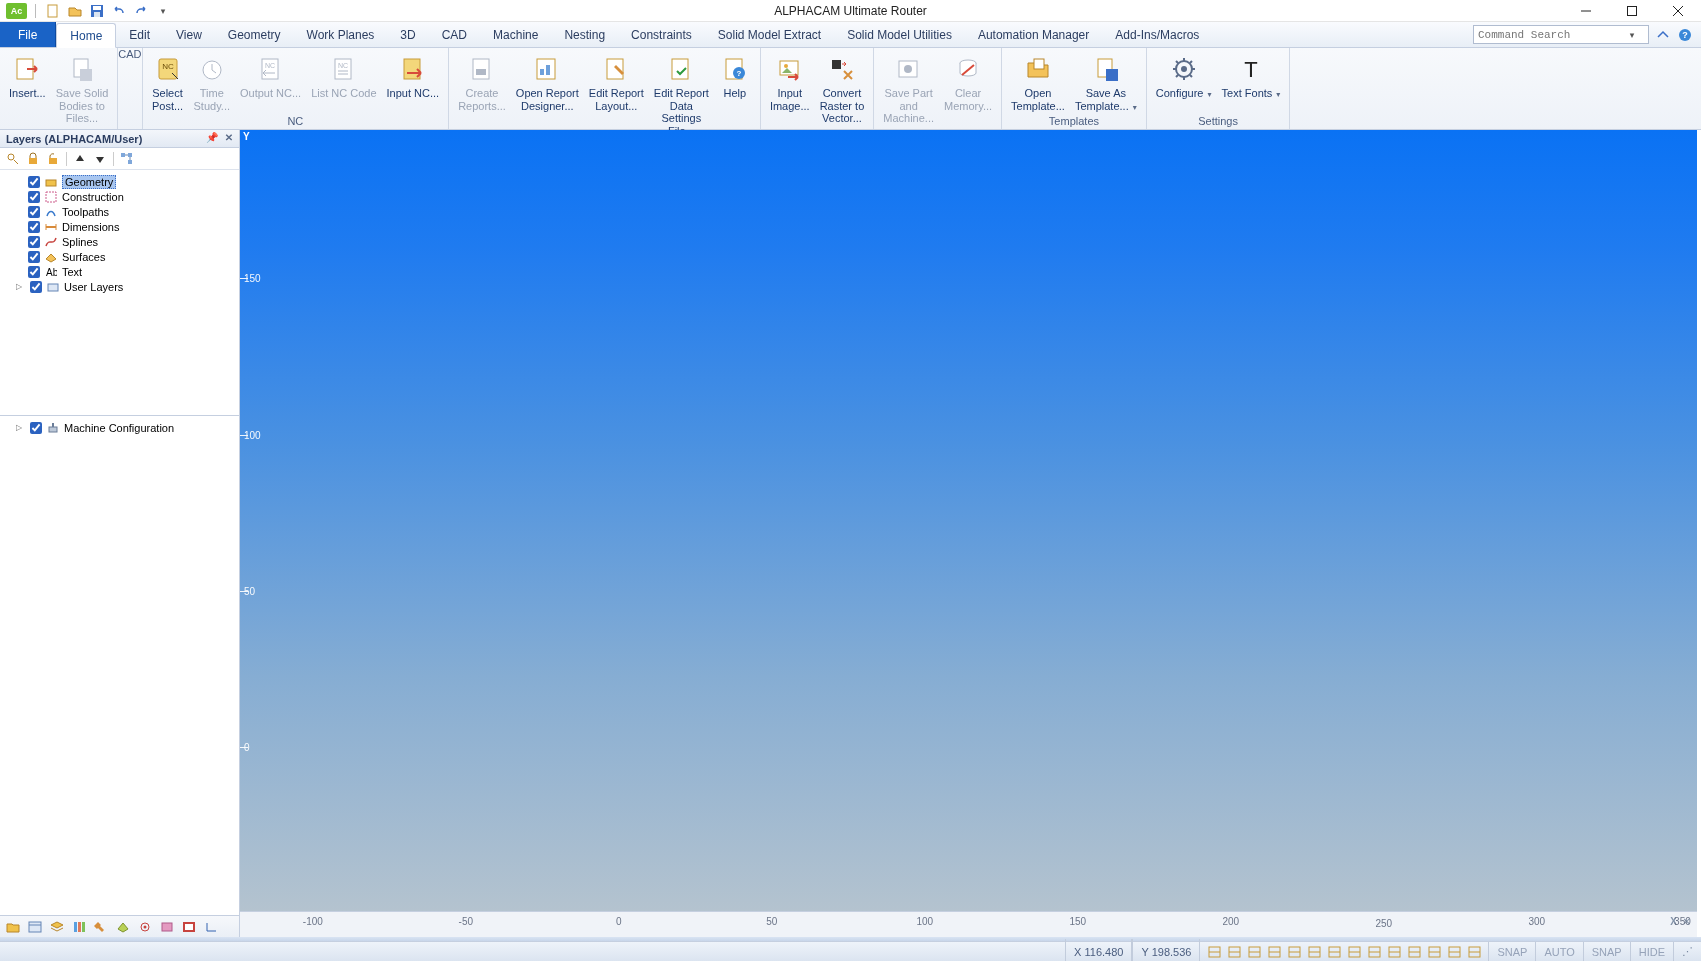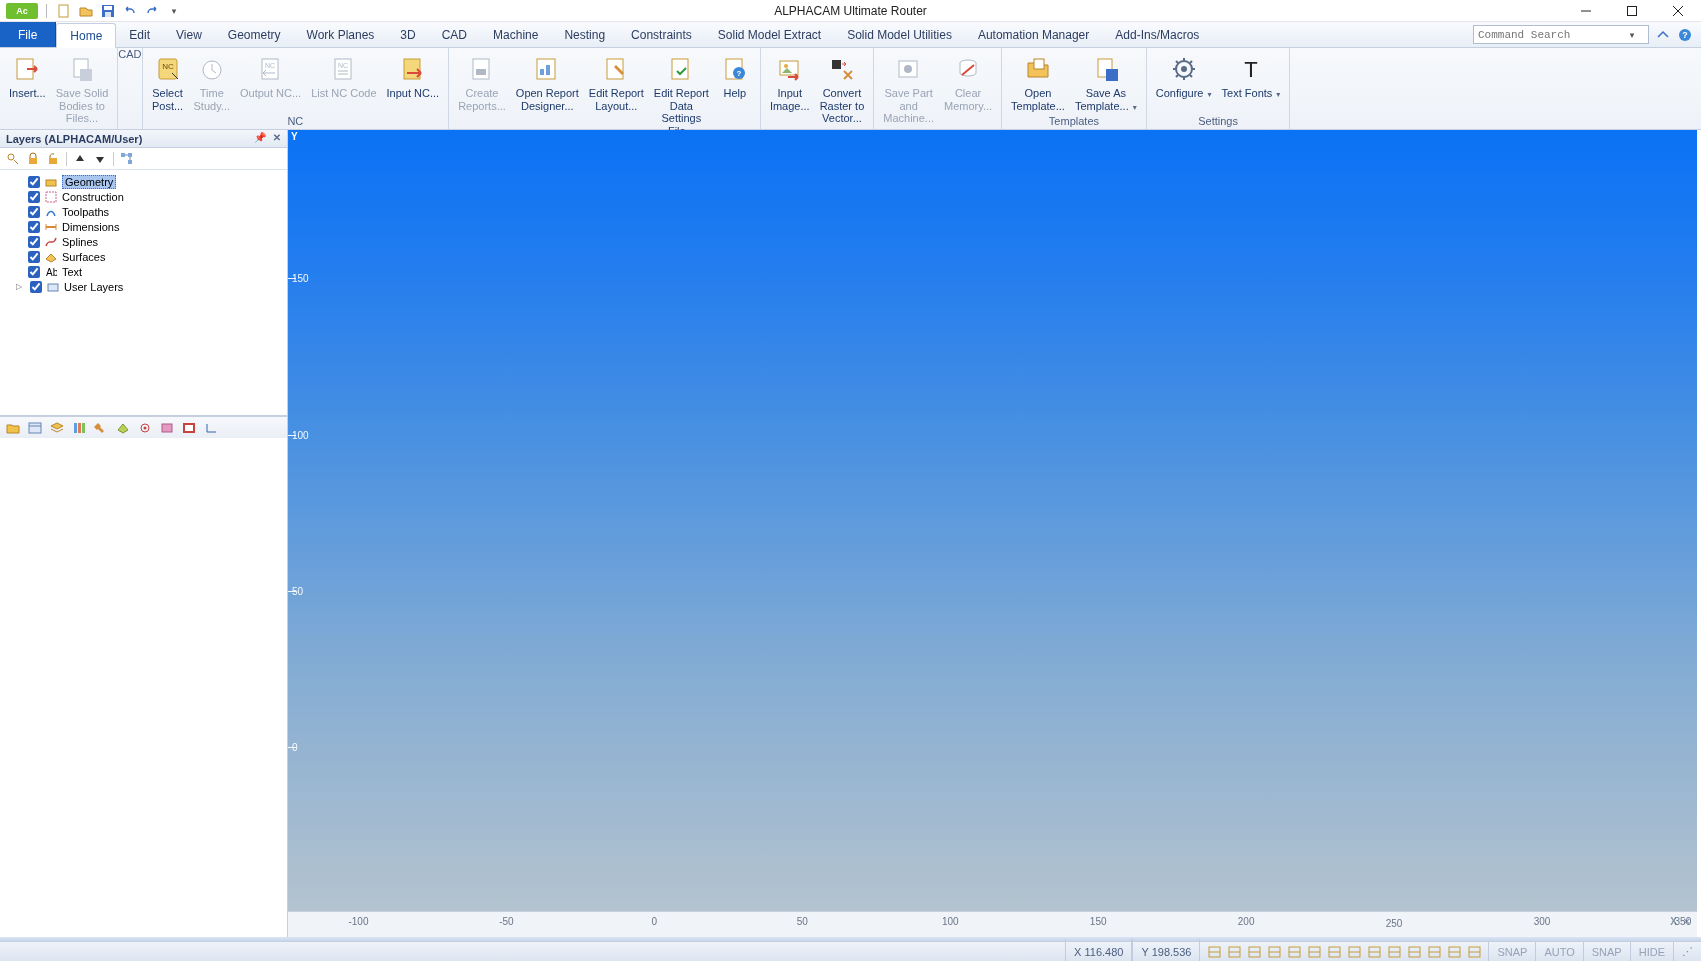--- a/index.html
+++ b/index.html
@@ -1,21 +1,21 @@
 <!DOCTYPE html>
 <html><head>
 <meta charset="utf-8">
 <style>
   * { box-sizing: border-box; margin:0; padding:0; font-family: "Segoe UI", Tahoma, Arial, sans-serif; }
   body { width:1701px; height:961px; background:#fff; overflow:hidden; font-size:12px; color:#000; }
 
   
   .titlebar { height:22px; background:#fff; display:flex; align-items:center; position:relative; border-bottom:1px solid #e5e5e5;}
   .qat { display:flex; align-items:center; gap:4px; padding-left:6px;}
-  .qat .logo { width:32px; height:16px; background:#6fbf2e; border-radius:2px; display:inline-flex; align-items:center; justify-content:center; color:#fff; font-size:9px; font-weight:bold; }
+  .qat .logo { width:21px; height:16px; background:#6fbf2e; border-radius:2px; display:inline-flex; align-items:center; justify-content:center; color:#fff; font-size:9px; font-weight:bold; }
   .qat-sep{ width:1px; height:14px; background:#bbb; margin:0 4px;}
   .qat .tb { width:18px; height:18px; display:inline-flex; align-items:center; justify-content:center; cursor:pointer;}
   .titlebar .app-title { position:absolute; left:50%; transform:translateX(-50%); font-size:12px; color:#222; }
   .window-buttons{ margin-left:auto; display:flex; }
   .window-buttons .wb{ width:46px; height:22px; display:flex; align-items:center; justify-content:center; cursor:pointer;}
   svg{ pointer-events:none; }
 
   
   .tabbar { height:26px; background:linear-gradient(#f9fbfe,#e8eef6); display:flex; align-items:stretch; border-bottom:1px solid #c5cfe0; position:relative;}
   .tabbar .tab{ padding:0 13px; display:flex; align-items:center; font-size:12px; color:#2b3d60; cursor:pointer; border-right:0; }
@@ -34,21 +34,21 @@
   .rgroup .glabel{ font-size:11px; color:#4a5d7f; text-align:center; padding-bottom:2px; background:rgba(255,255,255,0);}
   .rbtn{ display:flex; flex-direction:column; align-items:center; justify-content:flex-start; padding:2px 4px; cursor:pointer; text-align:center; color:#1e3a6b; font-size:11px; line-height:1.15; border:1px solid transparent; border-radius:3px; min-width:34px;}
   .rbtn.disabled{ color:#9aa4b5; cursor:default;}
   .rbtn .ic{ width:32px; height:32px; margin-bottom:2px; display:inline-flex; align-items:center; justify-content:center;}
   .rbtn small.dd{ font-size:8px; color:#5a6b88; display:inline-block; margin-left:1px;}
 
   
   .main { display:flex; height:calc(100% - 22px - 26px - 82px - 20px - 4px); background:#fff;}
   
   
-  .sidebar{ width:288px; background:#fff; border-right:1px solid #c5cfe0; display:flex; flex-direction:column;}
+  .sidebar{ width:240px; background:#fff; border-right:1px solid #c5cfe0; display:flex; flex-direction:column;}
   .panel-hdr{ height:18px; background:linear-gradient(#f3f6fb,#e2e9f3); display:flex; align-items:center; font-size:11px; font-weight:bold; color:#2b3d60; padding-left:6px; border-bottom:1px solid #c5cfe0; position:relative;}
   .panel-hdr .ctl{ position:absolute; right:4px; top:1px; display:flex; gap:4px;}
   .panel-hdr .ctl span{ width:12px;height:12px; display:inline-flex; align-items:center; justify-content:center; cursor:pointer; color:#5a6b88; font-size:10px;}
   .layer-toolbar{ height:22px; display:flex; align-items:center; gap:2px; padding:2px 4px; border-bottom:1px solid #dde3ed;}
   .layer-toolbar .lb{ width:18px; height:18px; display:flex; align-items:center; justify-content:center; cursor:pointer;}
   .layer-toolbar .sep{ width:1px; height:14px; background:#ccc; margin:0 2px;}
   .tree{ flex:0 0 246px; overflow:auto; border-bottom:1px solid #c5cfe0; padding:4px 2px; background:#fff;}
   .tree2{ flex:1; overflow:auto; padding:4px 2px;}
   .node{ display:flex; align-items:center; height:15px; gap:4px; font-size:11px; white-space:nowrap; padding-left:14px; cursor:default;}
   .node.child{ padding-left:26px;}
@@ -526,20 +526,32 @@
         <div class="node child expandable">
           <input type="checkbox" checked="" style="">
           <span class="nic">
             <svg width="12" height="12">
               <rect x="1" y="3" width="10" height="7" fill="#dde7f5" stroke="#6585b5"></rect>
             </svg>
           </span>
           <span class="lbl">User Layers</span>
         </div>
       </div>
+    <div class="tree2" id="layer-tree2">
+        <div class="node child expandable">
+          <input type="checkbox" checked="" style="">
+          <span class="nic">
+            <svg width="12" height="12">
+              <rect x="2" y="5" width="8" height="5" fill="#bcc8d8" stroke="#6a7d98"></rect>
+              <rect x="5" y="1" width="2" height="4" fill="#6a7d98"></rect>
+            </svg>
+          </span>
+          <span class="lbl">Machine Configuration</span>
+        </div>
+      </div>
 
     <div class="side-bottom">
       <span class="vb">
           <svg width="14" height="12">
             <path d="M1 3h5l1 1h6v7H1z" fill="#f0c24b" stroke="#b8862b"></path>
           </svg>
         </span>
       <span class="vb">
           <svg width="14" height="12">
             <rect x="1" y="1" width="12" height="10" fill="#dde7f5" stroke="#6585b5"></rect>

